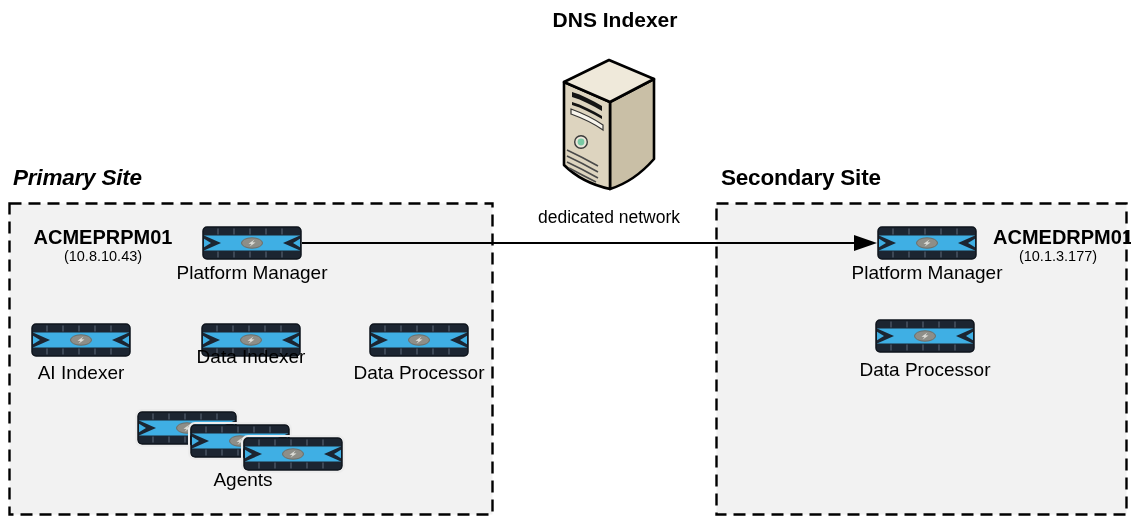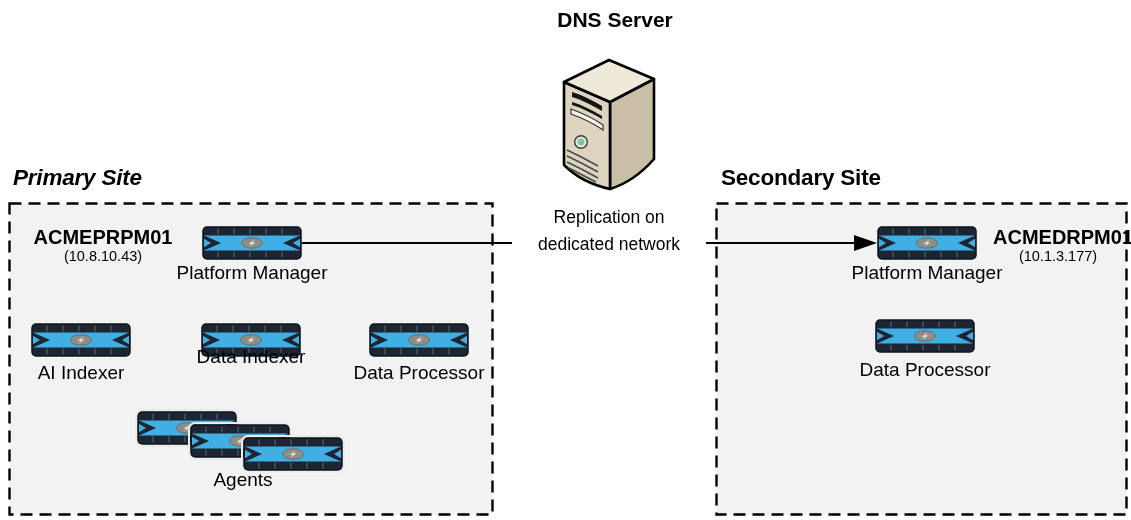--- a/index.html
+++ b/index.html
@@ -95,21 +95,21 @@
         <polygon class="ap-chev" points="2,9.5 19,17 2,24.5"></polygon>
         <polygon class="ap-band" points="2,12.8 9,17 2,21.2"></polygon>
         <polygon class="ap-chev" points="98,9.5 81,17 98,24.5"></polygon>
         <polygon class="ap-band" points="98,12.8 91,17 98,21.2"></polygon>
         <ellipse class="ap-oval" cx="50" cy="17" rx="10.5" ry="5.2"></ellipse>
         <path class="ap-bolt" d="M52.5,13.5 L46.5,17.8 L49.5,18 L47.5,20.8 L53.5,16.4 L50.5,16.2 Z"></path>
       </symbol>
     </defs>
   </svg>
 
-  <div class="abs dns-label">DNS Server</div>
+  <div class="abs dns-label">DNS Indexer</div>
   <svg class="abs" style="left:552px;top:47px" width="114" height="146" viewBox="0 0 114 146">
     <g stroke="#000" stroke-width="2.6" stroke-linejoin="round">
       <path class="srv-side" d="M58,55 L102,32 L102,112 C88,128 74,137 58,142 Z"></path>
       <path class="srv-front" d="M12,35 L58,55 L58,142 C40,138 24,130 12,118 Z"></path>
       <path class="srv-top" d="M12,35 L57,13 L102,32 L58,55 Z"></path>
     </g>
     <path d="M20,45 C30,48 40,53 50,59 L50,64 C40,58 30,53 20,50 Z" fill="#141414"></path>
     <path d="M20,55 C30,58 40,63 50,69 L50,72 C40,66 30,61 20,58 Z" fill="#141414"></path>
     <path d="M19,62 C30,66 41,71 51,78 L51,83 C41,76 30,71 19,67 Z" fill="#f7f4ec" stroke="#333" stroke-width="1.2"></path>
     <circle cx="29" cy="95" r="6.3" fill="#eae6da" stroke="#3a3a3a" stroke-width="1.4"></circle>
@@ -130,21 +130,20 @@
   </svg>
   <svg class="abs site-box box-secondary" width="413" height="314">
     <rect class="box-rect" x="1.5" y="1.5" width="410" height="311" stroke-dasharray="12 7"></rect>
   </svg>
 
   <svg class="abs arrow-svg" width="578" height="20">
     <line x1="0" y1="10" x2="557" y2="10" stroke="#000" stroke-width="1.8"></line>
     <polygon points="552,2 575,10 552,18" fill="#000"></polygon>
   </svg>
   <div class="abs repl-label">
-    <div>Replication on</div>
     <div>dedicated network</div>
   </div>
 
   <div class="abs host h-primary">
     <div class="hostname">ACMEPRPM01</div>
     <div>(10.8.10.43)</div>
   </div>
 
   <svg class="abs appliance i-pm1">
       <use href="#appliance-symbol"></use>

